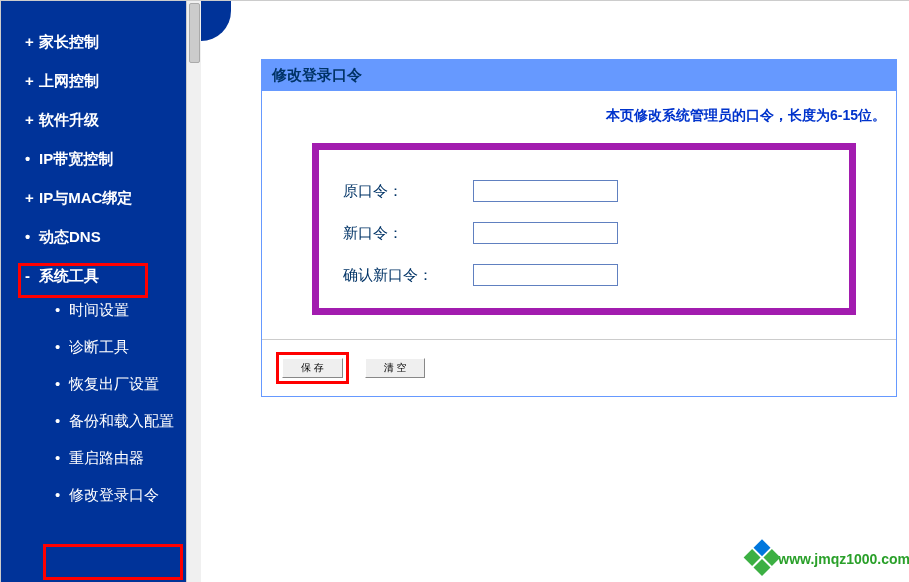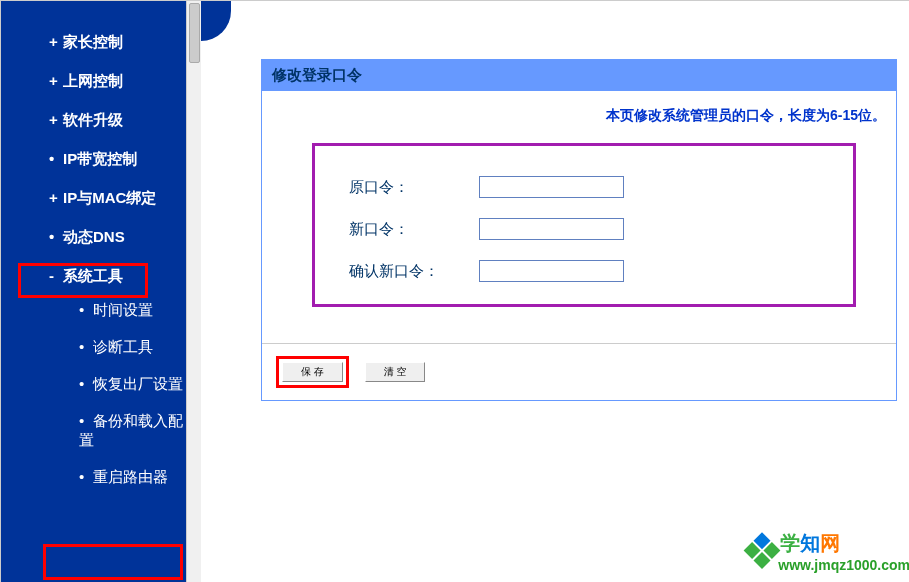--- a/index.html
+++ b/index.html
@@ -1,20 +1,20 @@
 <!DOCTYPE html>
 <html><head>
   <meta charset="utf-8">
   <style>
     * { box-sizing: border-box; margin: 0; padding: 0; }
     body { font-family: "Microsoft YaHei", SimSun, Arial, sans-serif; font-size: 14px; overflow: hidden; }
     .container { width: 909px; height: 582px; position: relative; background: #fff; border: 1px solid #ccc; }
     
     .sidebar-wrap { position: absolute; left: 0; top: 0; width: 200px; height: 582px; display: flex; }
-    .sidebar { width: 185px; height: 100%; background: #003399; padding-top: 22px; color: #fff; overflow: hidden; padding-left: 24px; }
+    .sidebar { width: 185px; height: 100%; background: #003399; padding-top: 22px; color: #fff; overflow: hidden; }
     .sidebar-scroll { width: 15px; height: 100%; background: #f0f0f0; border-left: 1px solid #ccc; position: relative; }
     .scroll-thumb { position: absolute; left: 2px; top: 2px; width: 11px; height: 60px; background: #ccc; border: 1px solid #aaa; border-radius: 2px; }
     
     .menu-top { list-style: none; padding: 0 0 0 24px; }
     .menu-top > li { color: #fff; font-size: 15px; padding: 10px 0; font-weight: bold; }
     .menu-top > li .prefix { display: inline-block; width: 14px; font-weight: bold; }
     
     .menu-sub { list-style: none; padding-left: 18px; margin-top: 6px; }
     .menu-sub > li { color: #fff; font-size: 15px; padding: 9px 0; font-weight: normal; margin-left: 12px; }
     .menu-sub > li .bullet { display: inline-block; width: 14px; }
@@ -24,21 +24,21 @@
     
     .main { position: absolute; left: 200px; top: 0; width: 709px; height: 582px; background: #fff; }
     .tab-curve { position: absolute; left: 0; top: 0; width: 30px; height: 40px; background: #003399; border-bottom-right-radius: 30px; }
     
     .panel { position: absolute; left: 60px; top: 58px; width: 636px; background: #fff; border: 1px solid #6699ff; }
     .panel-header { background: #6699ff; color: #003366; font-weight: bold; padding: 6px 10px; font-size: 15px; }
     .panel-body { padding: 16px 10px 20px 10px; }
     
     .desc { color: #0033cc; font-size: 14px; font-weight: bold; text-align: right; padding-left: 60px; margin-bottom: 18px; }
     
-    .form-box { border: 3px solid #a21caf; margin: 0 30px 16px 40px; padding: 20px 20px 12px 34px; }
+    .form-box { border: 7px solid #a21caf; margin: 0 30px 4px 40px; padding: 20px 20px 12px 24px; }
     .form-row { display: flex; align-items: center; padding: 10px 0; }
     .form-label { width: 130px; color: #003366; font-size: 15px; }
     .form-input { width: 145px; height: 22px; border: 1px solid #6080c0; background: #fff; padding: 0 4px; }
     
     .panel-footer { padding: 12px 14px; border-top: 1px solid #ccc; }
     .btn { padding: 2px 18px; font-size: 10px; background: #efefef; border: 1px solid #888; border-top-color: #fff; border-left-color: #fff; cursor: pointer; }
     .btn-hl { border: 3px solid #ff0000; padding: 3px; display: inline-block; margin-right: 12px; }
     
     .watermark { position: absolute; right: 0; bottom: 10px; display: flex; align-items: center; }
     .wm-text { font-size: 20px; font-weight: bold; }
@@ -65,20 +65,21 @@
         <li><span class="prefix">•</span><span>IP带宽控制</span></li>
         <li><span class="prefix">+</span><span>IP与MAC绑定</span></li>
         <li><span class="prefix">•</span><span>动态DNS</span></li>
         <li><span class="prefix">-</span><span>系统工具</span>
           <ul class="menu-sub">
             <li><span class="bullet">•</span><span>时间设置</span></li>
             <li><span class="bullet">•</span><span>诊断工具</span></li>
             <li><span class="bullet">•</span><span>恢复出厂设置</span></li>
             <li><span class="bullet">•</span><span>备份和载入配置</span></li>
             <li><span class="bullet">•</span><span>重启路由器</span></li>
+            <li><span class="bullet">•</span><span>修改登录口令</span></li>
           </ul>
         </li>
       </ul>
     </div>
     <div class="sidebar-scroll">
       <div class="scroll-thumb"></div>
     </div>
     <div class="hl-1"></div>
     <div class="hl-2"></div>
   </div>
@@ -114,18 +115,17 @@
     </div>
 
     <div class="watermark">
       <div class="wm-icon" style="position:relative">
         <div class="q1"></div>
           <div class="q2"></div>
           <div class="q3"></div>
           <div class="q4"></div>
       </div>
       <div>
-        <div class="wm-text"><span class="g">学</span><span class="b">知</span><span class="o">网</span></div>
         <div class="wm-url">www.jmqz1000.com</div>
       </div>
     </div>
   </div>
 </div>
 
 </body></html>

